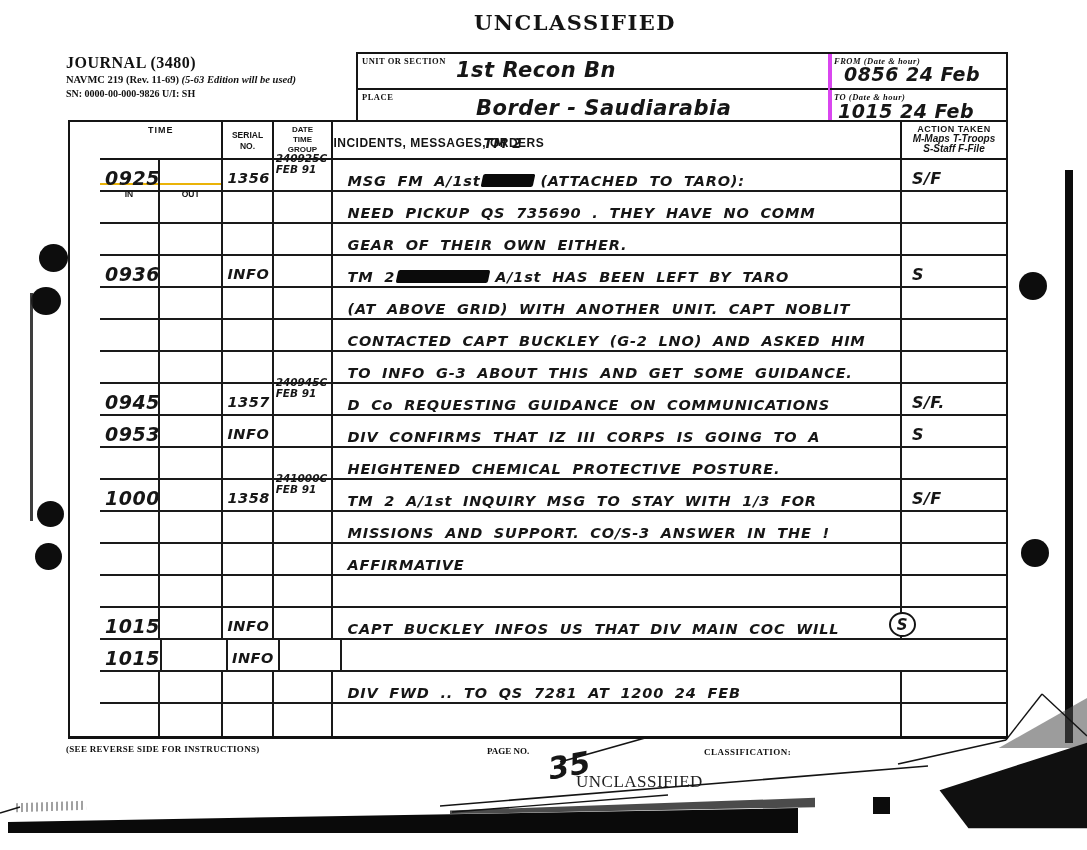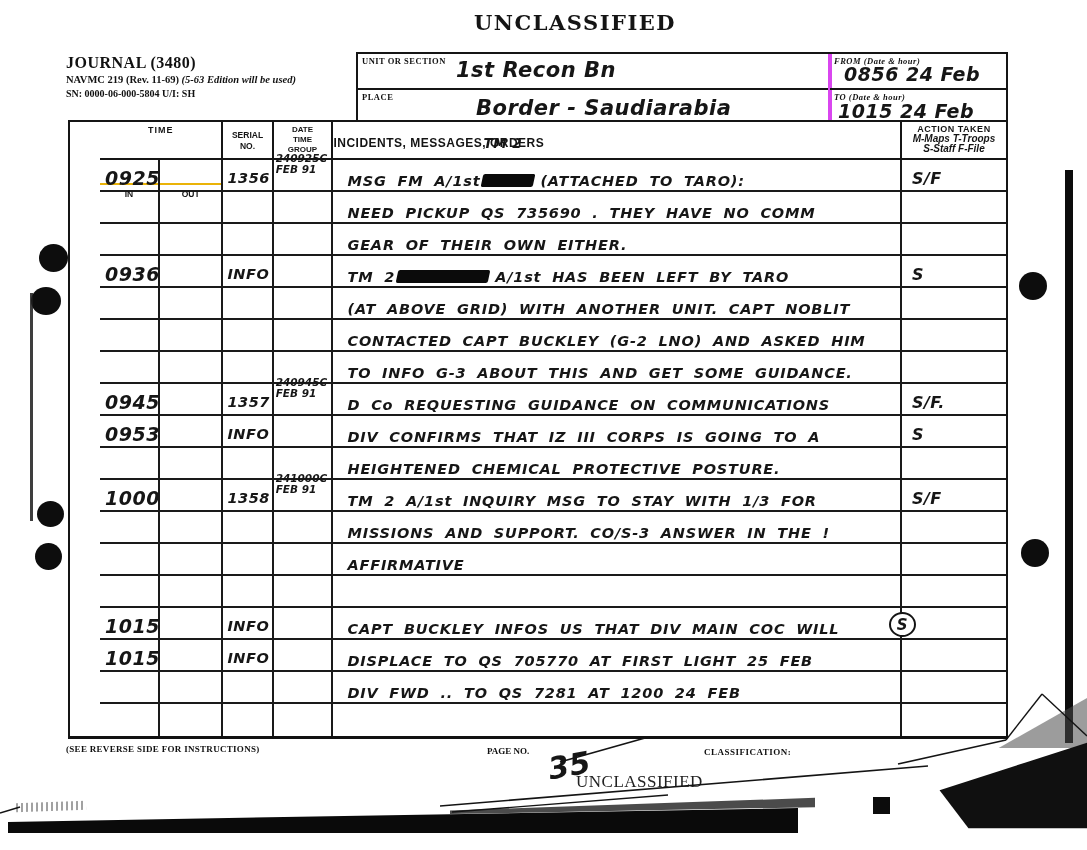--- a/index.html
+++ b/index.html
@@ -113,21 +113,21 @@
 <div class="page">
 
   <div class="top-class">UNCLASSIFIED</div>
 
   <div class="form-id print">
     <div class="title">JOURNAL (3480)</div>
     <div class="sub">
       <span>NAVMC 219 (Rev. 11-69)</span>
       <span class="it">(5-63 Edition will be used)</span>
     </div>
-    <div class="sn">SN: 0000-06-000-5804  U/I: SH</div>
+    <div class="sn">SN: 0000-00-000-9826  U/I: SH</div>
   </div>
 
   <div class="hdr-box">
     <div class="hdr-mid">
       <div class="hdr-row">
         <div class="hdr-label print">UNIT OR SECTION</div>
         <div class="hdr-value hand v-unit">1st Recon Bn</div>
       </div>
       <div class="hdr-row">
         <div class="hdr-label print">PLACE</div>
@@ -521,27 +521,20 @@
       <div class="jc c-in">
             <span class="hand">1015</span>
           </div>
       <div class="jc c-out"><span class="hand"></span></div>
       <div class="jc c-ser">
             <span class="hand">INFO</span>
           </div>
       <div class="jc c-dtg">
             <div class="hand"></div>
           </div>
-      <div class="jc c-inc">
-
-        <span class="line hand">
-          <span>DISPLACE  TO  QS 705770  AT  FIRST LIGHT 25 FEB</span><span></span>
-        </span>
-
-      </div>
       <div class="jc c-act">
             <span class="hand"></span>
           </div>
     </div>
 
     <div class="jrow">
       <div class="jc c-in">
             <span class="hand"></span>
           </div>
       <div class="jc c-out"><span class="hand"></span></div>

